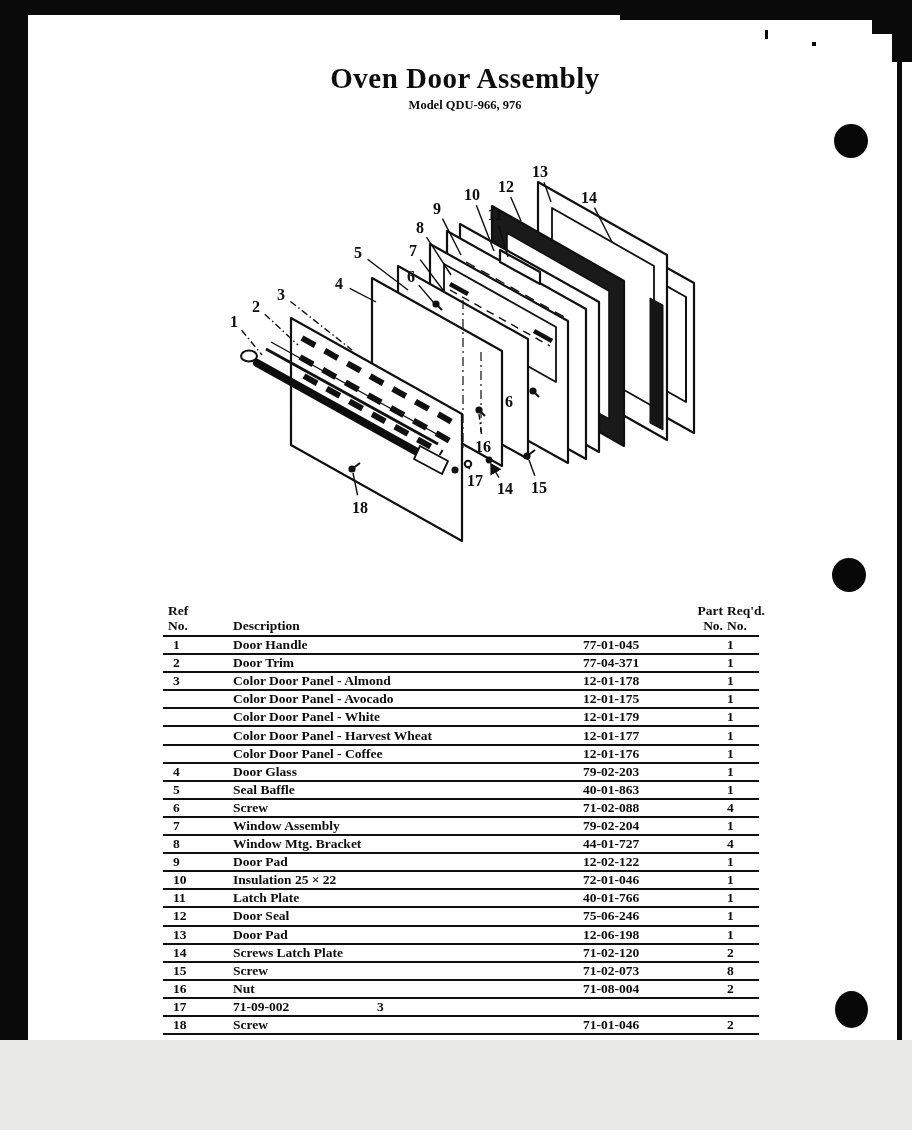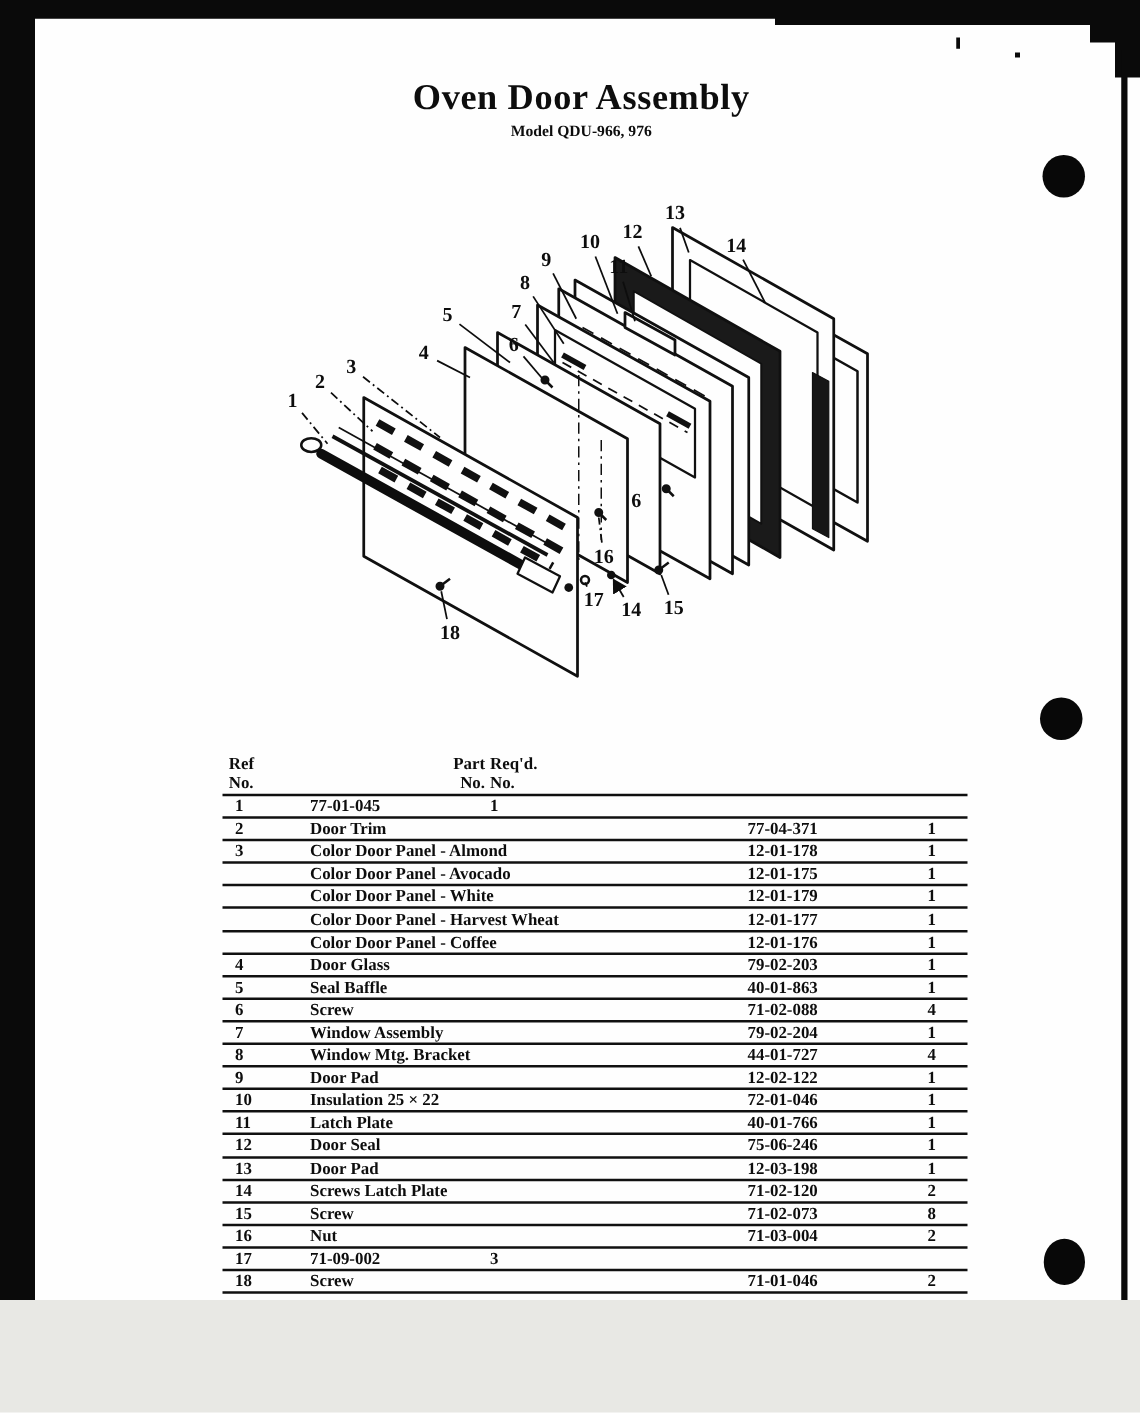--- a/index.html
+++ b/index.html
@@ -19,21 +19,21 @@
   .dot{position:absolute;background:#080808;border-radius:50%;}
   
   #title{position:absolute;left:0;top:62px;width:930px;text-align:center;
          font-size:29px;font-weight:bold;letter-spacing:.5px;}
   #subtitle{position:absolute;left:0;top:98px;width:930px;text-align:center;
             font-size:12.5px;font-weight:bold;}
   
   #diagram{position:absolute;left:0;top:0;width:912px;height:1130px;}
   #diagram text{font-family:"Liberation Serif","DejaVu Serif",serif;font-weight:bold;font-size:16px;fill:#0d0d0d;}
   
-  #parts-table{position:absolute;left:178px;top:604px;width:596px;}
+  #parts-table{position:absolute;left:163px;top:604px;width:596px;}
   .th-row{display:flex;font-weight:bold;font-size:13.5px;line-height:14.5px;
           border-bottom:2.5px solid #0e0e0e;padding-bottom:2px;}
   .th{display:flex;flex-direction:column;justify-content:flex-end;}
   .c-ref{width:70px;box-sizing:border-box;padding-left:5px;}
   .c-desc{width:350px;box-sizing:border-box;}
   .c-part{width:140px;box-sizing:border-box;align-items:flex-end;}
   .c-qty{width:36px;box-sizing:border-box;padding-left:4px;}
   .t-row{display:flex;align-items:center;height:16.1px;border-bottom:2.2px solid #101010;
          font-weight:bold;font-size:13.5px;}
   .t-row .c-ref{padding-left:10px;}
@@ -173,32 +173,36 @@
         <text x="360" y="507" text-anchor="middle" dominant-baseline="central">18</text>
       </g>
   </svg>
 
   <div id="parts-table">
     <div class="th-row">
       <div class="th c-ref">
         <span>Ref</span>
         <span>No.</span>
       </div>
+      <div class="th c-desc">
+        <span>Description</span>
+      </div>
       <div class="th c-part">
         <span>Part</span>
         <span>No.</span>
       </div>
       <div class="th c-qty">
         <span>Req'd.</span>
         <span>No.</span>
       </div>
     </div>
     <div id="table-body">
         <div class="t-row">
           <div class="c-ref">1</div>
+          <div class="c-desc">Door Handle</div>
           <div class="c-part">77-01-045</div>
           <div class="c-qty">1</div>
         </div>
         <div class="t-row">
           <div class="c-ref">2</div>
           <div class="c-desc">Door Trim</div>
           <div class="c-part">77-04-371</div>
           <div class="c-qty">1</div>
         </div>
         <div class="t-row">
@@ -281,39 +285,39 @@
         </div>
         <div class="t-row">
           <div class="c-ref">12</div>
           <div class="c-desc">Door Seal</div>
           <div class="c-part">75-06-246</div>
           <div class="c-qty">1</div>
         </div>
         <div class="t-row">
           <div class="c-ref">13</div>
           <div class="c-desc">Door Pad</div>
-          <div class="c-part">12-03-198</div>
+          <div class="c-part">12-06-198</div>
           <div class="c-qty">1</div>
         </div>
         <div class="t-row">
           <div class="c-ref">14</div>
           <div class="c-desc">Screws Latch Plate</div>
           <div class="c-part">71-02-120</div>
           <div class="c-qty">2</div>
         </div>
         <div class="t-row">
           <div class="c-ref">15</div>
           <div class="c-desc">Screw</div>
           <div class="c-part">71-02-073</div>
           <div class="c-qty">8</div>
         </div>
         <div class="t-row">
           <div class="c-ref">16</div>
           <div class="c-desc">Nut</div>
-          <div class="c-part">71-03-004</div>
+          <div class="c-part">71-08-004</div>
           <div class="c-qty">2</div>
         </div>
         <div class="t-row">
           <div class="c-ref">17</div>
           <div class="c-part">71-09-002</div>
           <div class="c-qty">3</div>
         </div>
         <div class="t-row">
           <div class="c-ref">18</div>
           <div class="c-desc">Screw</div>

